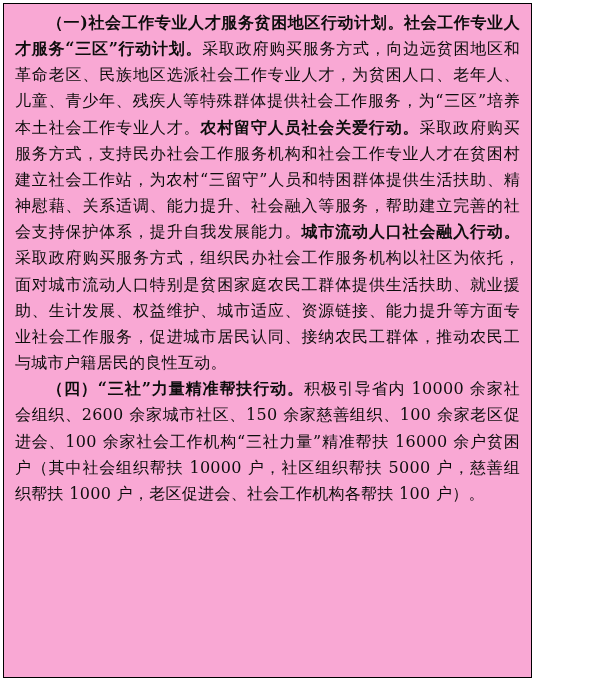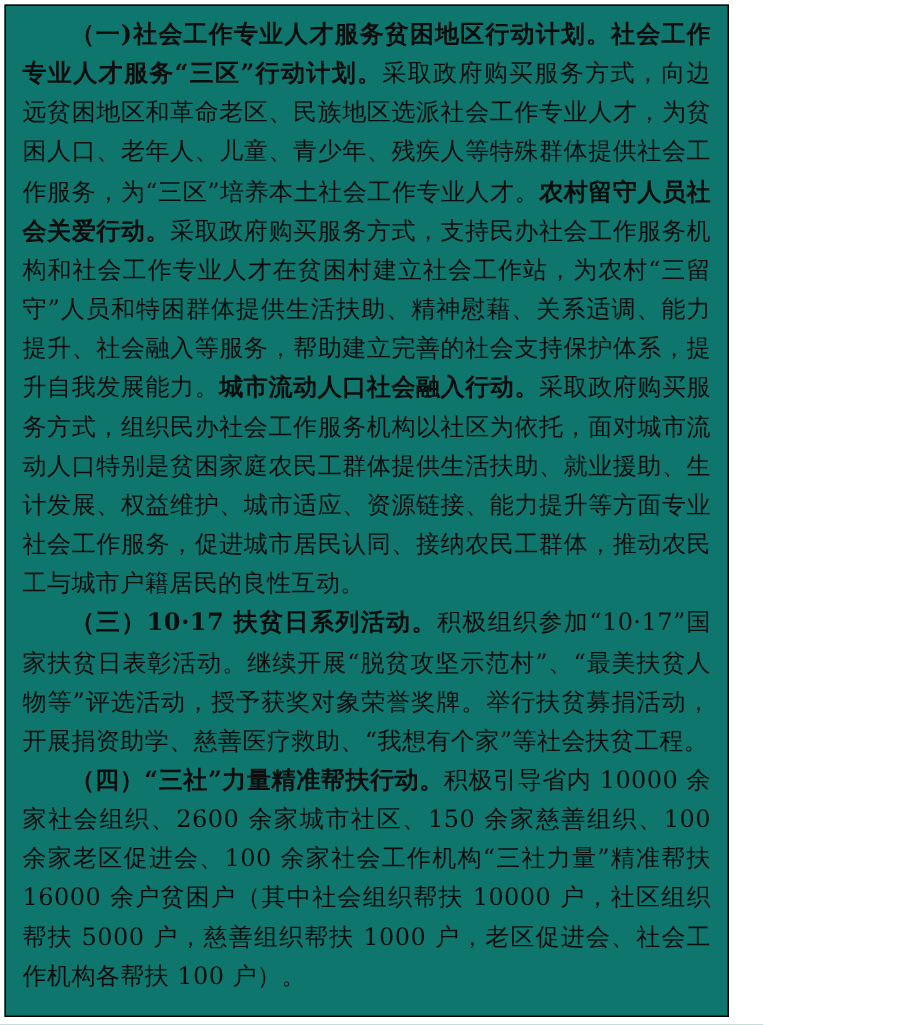--- a/index.html
+++ b/index.html
@@ -10,23 +10,23 @@
   body {
     width: 601px;
     height: 683px;
     overflow: hidden;
     font-family: "DejaVu Serif", "Liberation Serif", serif;
   }
   .page {
     position: absolute;
     left: 3px;
     top: 3px;
-    width: 483px;
+    width: 529px;
     height: 675px;
-    background: #0f766e;
+    background: #f9a8d4;
     border: 1px solid #000000;
     box-sizing: border-box;
   }
   .content {
     padding: 6px 11px 0 11px;
     color: #0d0d0d;
     font-size: 16px;
     line-height: 26.15px;
     text-align: justify;
     text-justify: inter-character;
@@ -39,16 +39,15 @@
   .b {
     font-weight: bold;
   }
 </style>
 </head>
 <body>
 
 <div class="page">
   <div class="content">
     <p class="para"><span class="b">（一)社会工作专业人才服务贫困地区行动计划。社会工作专业人才服务“三区”行动计划。</span><span>采取政府购买服务方式，向边远贫困地区和革命老区、民族地区选派社会工作专业人才，为贫困人口、老年人、儿童、青少年、残疾人等特殊群体提供社会工作服务，为“三区”培养本土社会工作专业人才。</span><span class="b">农村留守人员社会关爱行动。</span><span>采取政府购买服务方式，支持民办社会工作服务机构和社会工作专业人才在贫困村建立社会工作站，为农村“三留守”人员和特困群体提供生活扶助、精神慰藉、关系适调、能力提升、社会融入等服务，帮助建立完善的社会支持保护体系，提升自我发展能力。</span><span class="b">城市流动人口社会融入行动。</span><span>采取政府购买服务方式，组织民办社会工作服务机构以社区为依托，面对城市流动人口特别是贫困家庭农民工群体提供生活扶助、就业援助、生计发展、权益维护、城市适应、资源链接、能力提升等方面专业社会工作服务，促进城市居民认同、接纳农民工群体，推动农民工与城市户籍居民的良性互动。</span></p>
-    <p class="para"><span class="b">（三）10·17 扶贫日系列活动。</span><span>积极组织参加“10·17”国家扶贫日表彰活动。继续开展“脱贫攻坚示范村”、“最美扶贫人物等”评选活动，授予获奖对象荣誉奖牌。举行扶贫募捐活动，开展捐资助学、慈善医疗救助、“我想有个家”等社会扶贫工程。</span></p>
     <p class="para"><span class="b">（四）“三社”力量精准帮扶行动。</span><span>积极引导省内 10000 余家社会组织、2600 余家城市社区、150 余家慈善组织、100 余家老区促进会、100 余家社会工作机构“三社力量”精准帮扶 16000 余户贫困户（其中社会组织帮扶 10000 户，社区组织帮扶 5000 户，慈善组织帮扶 1000 户，老区促进会、社会工作机构各帮扶 100 户）。</span></p>
   </div>
 </div>
 
 </body></html>

